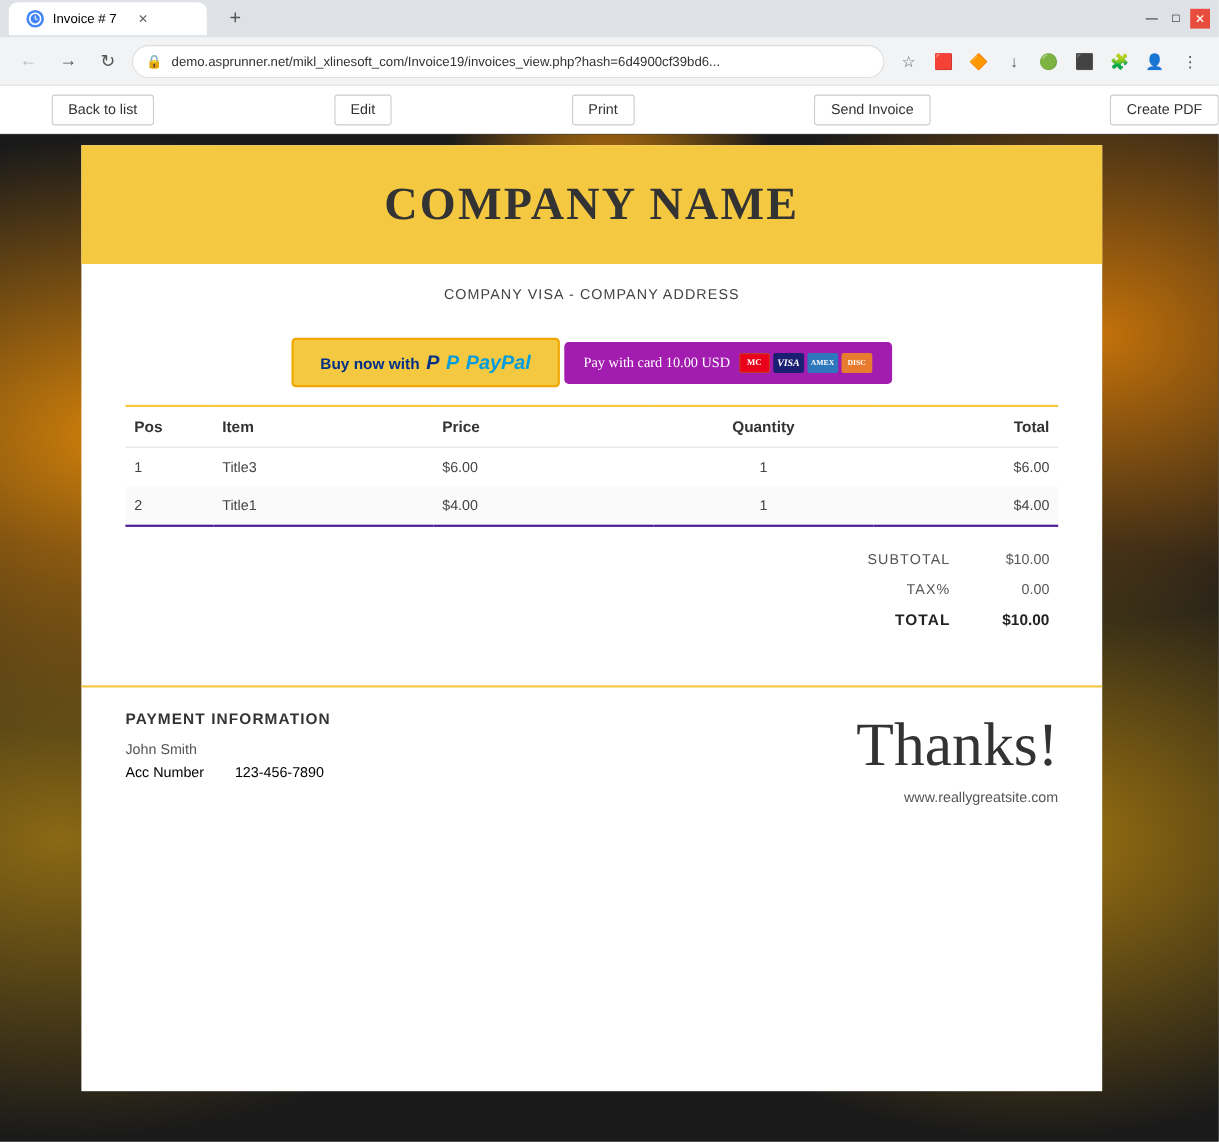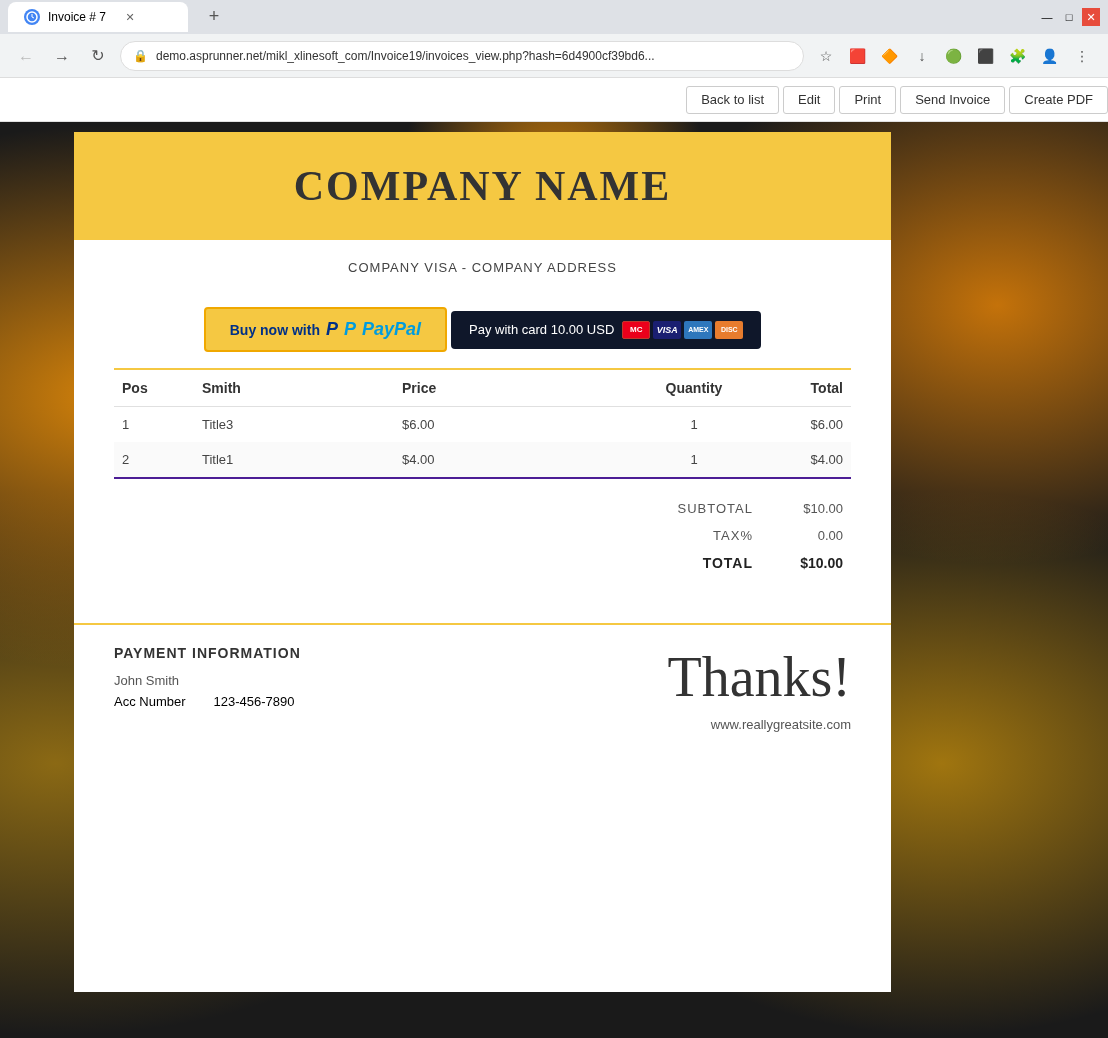--- a/index.html
+++ b/index.html
@@ -24,42 +24,42 @@
     .nav-bar { height: 44px; background: #f1f3f4; display: flex; align-items: center; padding: 0 12px; gap: 8px; border-bottom: 1px solid #ddd; }
     .nav-btn { width: 28px; height: 28px; border-radius: 50%; background: transparent; border: none; cursor: pointer; display: flex; align-items: center; justify-content: center; color: #555; font-size: 16px; }
     .nav-btn.disabled { color: #bbb; cursor: default; }
     .address-bar { flex: 1; height: 30px; background: white; border-radius: 15px; display: flex; align-items: center; padding: 0 12px; gap: 8px; border: 1px solid #ddd; font-size: 12px; color: #333; }
     .address-icon { color: #555; font-size: 12px; }
     .address-text { flex: 1; font-size: 12px; color: #333; overflow: hidden; white-space: nowrap; text-overflow: ellipsis; }
     .nav-actions { display: flex; gap: 4px; }
     .nav-action-btn { width: 28px; height: 28px; border-radius: 50%; background: transparent; border: none; cursor: pointer; display: flex; align-items: center; justify-content: center; color: #555; font-size: 14px; }
 
     
-    .toolbar { height: 44px; background: white; display: flex; align-items: center; justify-content: flex-end; gap: 4px; border-bottom: 1px solid #e0e0e0; padding-left: 47px; }
+    .toolbar { height: 44px; background: white; display: flex; align-items: center; justify-content: space-between; gap: 4px; border-bottom: 1px solid #e0e0e0; padding-left: 47px; }
     .toolbar-btn { height: 28px; padding: 0 14px; border: 1px solid #ccc; background: white; border-radius: 3px; font-size: 13px; cursor: pointer; color: #333; }
 
     
     .content-area { flex: 1; overflow-y: auto; position: relative; background: #2a2a2a; display: flex; justify-content: center; }
 
     
     .food-bg {
       position: absolute; top: 0; left: 0; right: 0; bottom: 0;
       background: 
         radial-gradient(ellipse at 10% 30%, #d4820a 0%, transparent 30%),
         radial-gradient(ellipse at 90% 20%, #c4720a 0%, transparent 25%),
         radial-gradient(ellipse at 5% 70%, #8b6914 0%, transparent 30%),
         radial-gradient(ellipse at 85% 70%, #a0750f 0%, transparent 30%),
         radial-gradient(ellipse at 50% 10%, #d4820a 0%, transparent 20%);
       background-color: #1a1a1a;
     }
 
     
     .invoice-wrapper { position: relative; z-index: 1; width: 960px; margin: 10px auto; }
 
-    .invoice-card { background: white; width: 817px; min-height: 860px; }
+    .invoice-card { background: white; width: 928px; min-height: 860px; }
 
     
     .invoice-header { background: #f5c842; padding: 30px 40px; text-align: center; }
     .company-name { font-size: 42px; font-family: 'Brush Script MT', cursive; color: #333; font-weight: bold; letter-spacing: 2px; }
 
     .invoice-body { padding: 0 40px 30px; }
 
     .company-info-header { text-align: center; padding: 20px 0 16px; font-size: 13px; color: #444; letter-spacing: 1px; border-bottom: none; }
 
     .billing-section { display: flex; justify-content: space-between; align-items: flex-start; padding: 16px 0 20px; }
@@ -70,21 +70,21 @@
     .invoice-meta { text-align: right; }
     .invoice-number { font-size: 20px; font-weight: bold; color: #222; margin-bottom: 12px; }
     .invoice-date { font-size: 14px; color: #444; }
     .invoice-date span { margin-left: 16px; }
 
     
     .payment-buttons { display: flex; align-items: center; justify-content: center; gap: 4px; padding: 16px 0; }
     .paypal-btn { background: #f5c842; border: 2px solid #f0a800; border-radius: 4px; padding: 10px 24px; cursor: pointer; font-size: 14px; font-weight: bold; color: #003087; display: flex; align-items: center; gap: 6px; }
     .paypal-btn .paypal-text { color: #009cde; font-size: 18px; font-weight: bold; font-style: italic; }
     .paypal-btn .paypal-pp { color: #003087; font-size: 18px; font-weight: bold; font-style: italic; }
-    .card-btn { background: #0f172a; border: none; border-radius: 4px; padding: 10px 18px; cursor: pointer; font-size: 13px; color: white; display: flex; align-items: center; gap: 8px; }
+    .card-btn { background: #a21caf; border: none; border-radius: 4px; padding: 10px 18px; cursor: pointer; font-size: 13px; color: white; display: flex; align-items: center; gap: 8px; font-family: Liberation Serif, serif; }
     .card-icons { display: flex; gap: 3px; }
     .card-icon { width: 28px; height: 18px; border-radius: 2px; display: inline-flex; align-items: center; justify-content: center; font-size: 8px; font-weight: bold; }
     .mc { background: #eb001b; color: white; border: 1px solid #c0392b; }
     .visa { background: #1a1f71; color: white; }
     .amex { background: #2e77bc; color: white; font-size: 7px; }
     .disc { background: #e77c2e; color: white; font-size: 7px; }
 
     
     .items-table { width: 100%; border-collapse: collapse; border-top: 2px solid #f5c842; border-bottom: 2px solid #4c1d95; }
     .items-table th { padding: 10px 8px; text-align: left; font-size: 14px; font-weight: bold; color: #333; border-bottom: 1px solid #e0e0e0; }
@@ -201,21 +201,21 @@
                 <div class="card-icon amex">AMEX</div>
                 <div class="card-icon disc">DISC</div>
               </div>
             </button>
           </div>
 
           <table class="items-table">
             <thead>
               <tr>
                 <th style="width:80px;">Pos</th>
-                <th style="width:200px;">Smith</th>
+                <th style="width:200px;">Item</th>
                 <th style="width:200px;">Price</th>
                 <th class="center" style="width:200px;">Quantity</th>
                 <th class="right">Total</th>
               </tr>
             </thead>
             <tbody id="items-tbody">
             <tr>
       <td>1</td>
       <td>Title3</td>
       <td>$6.00</td>

